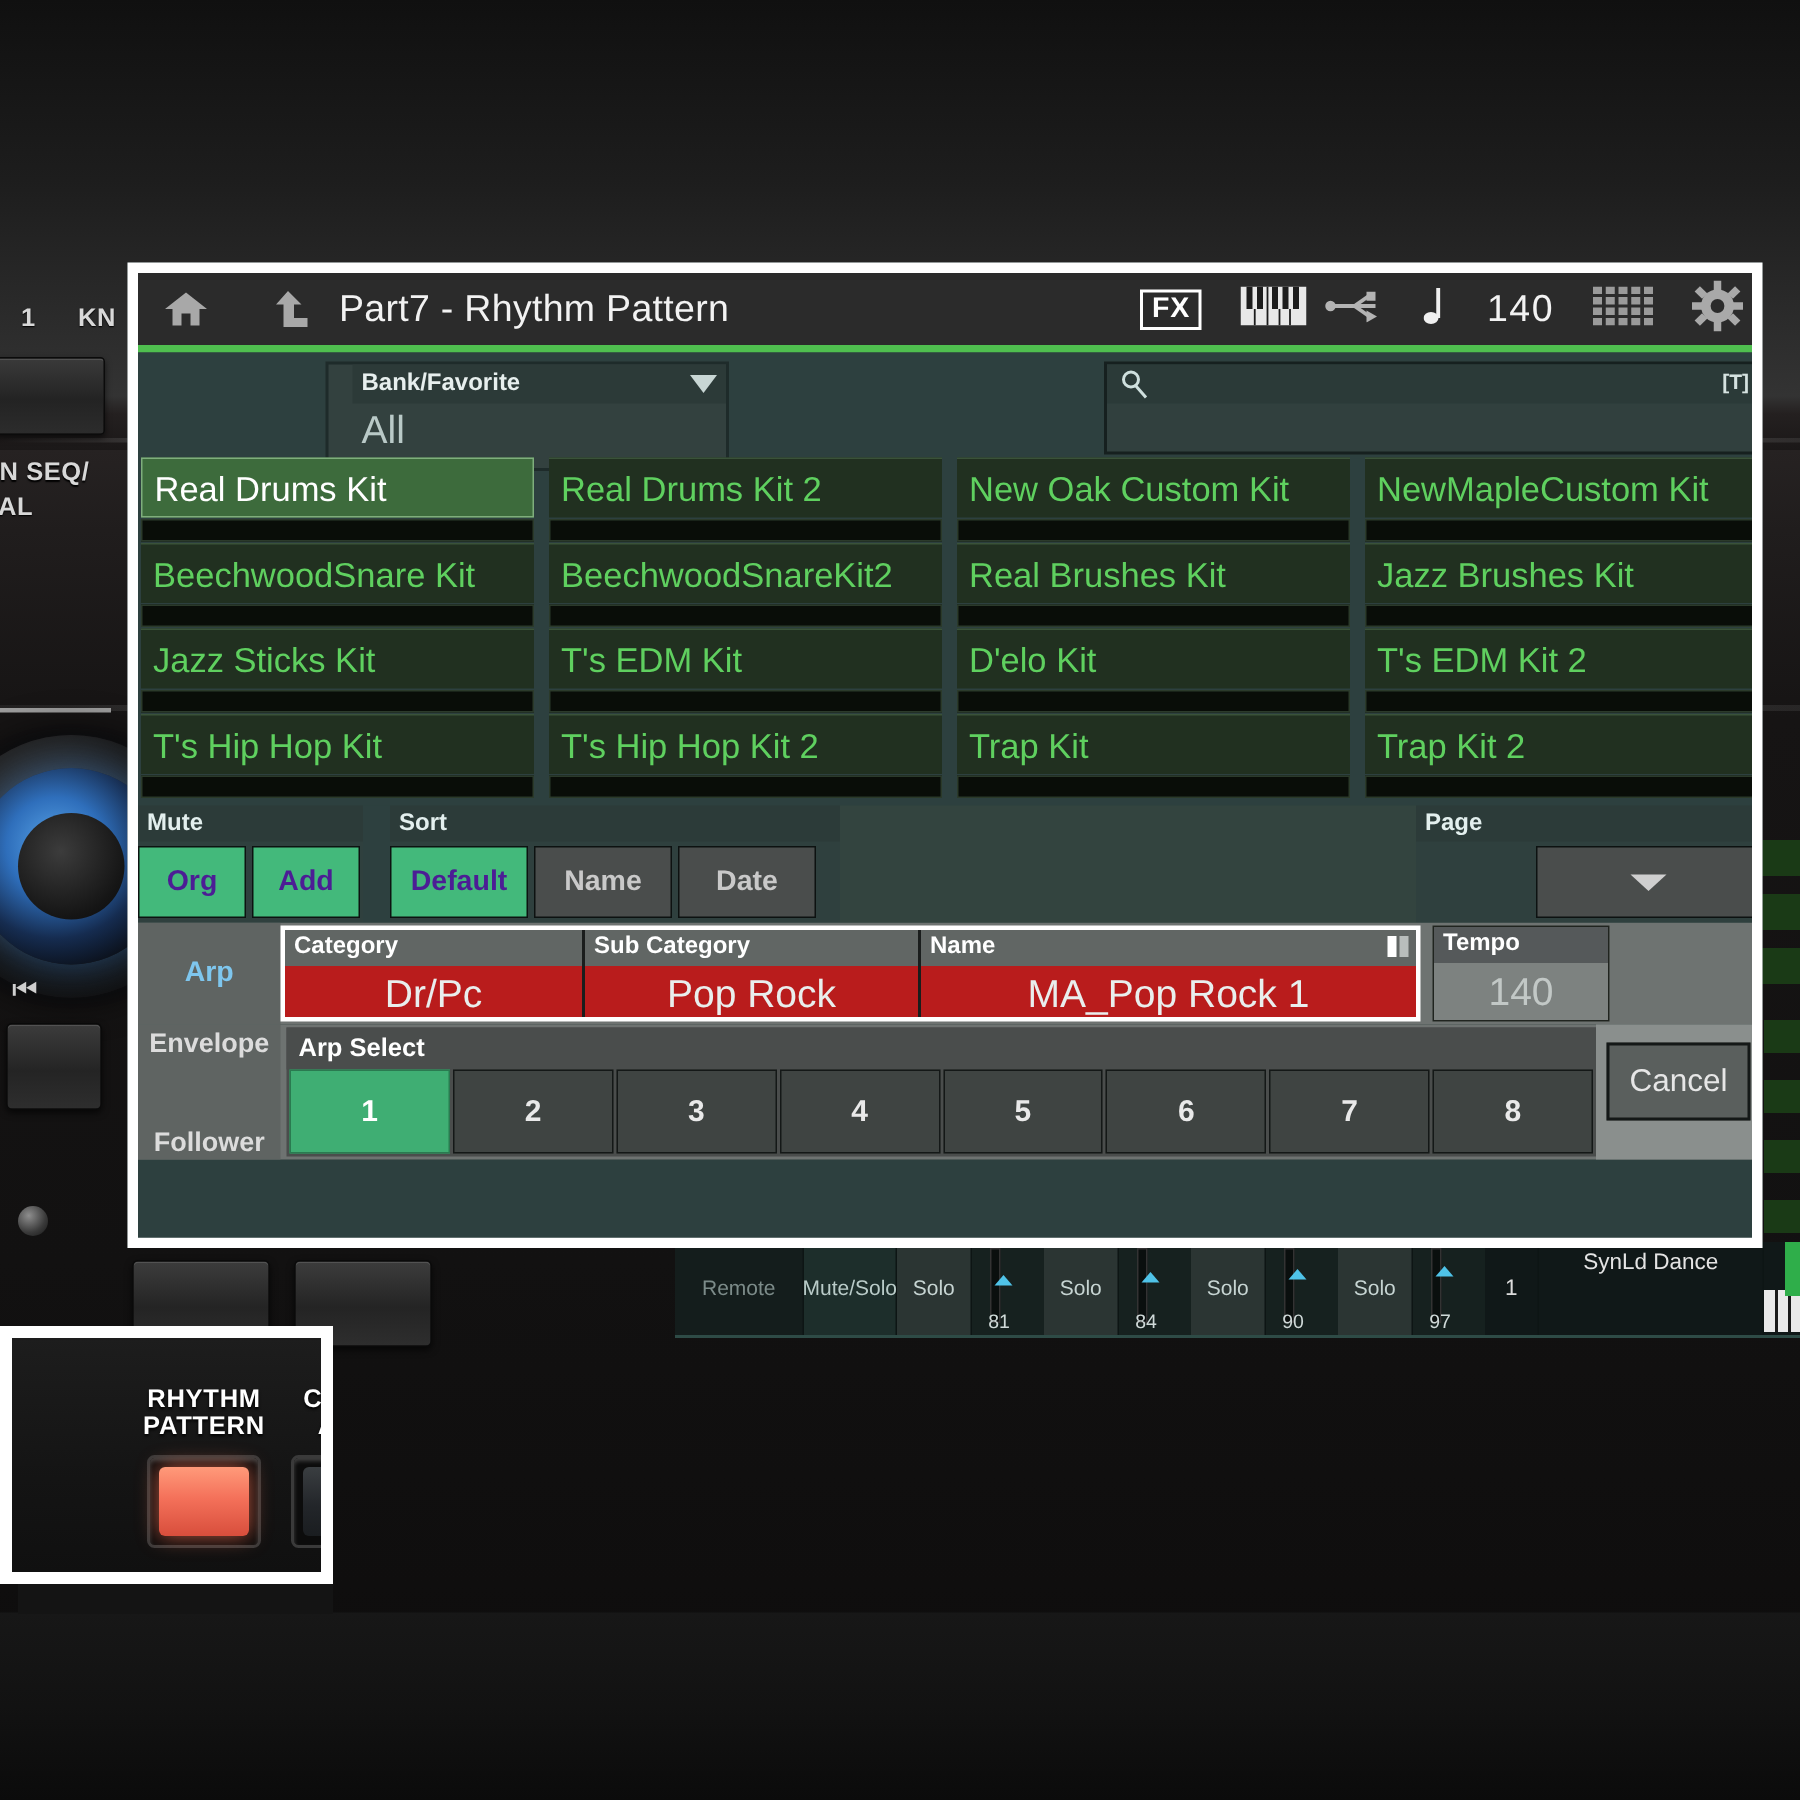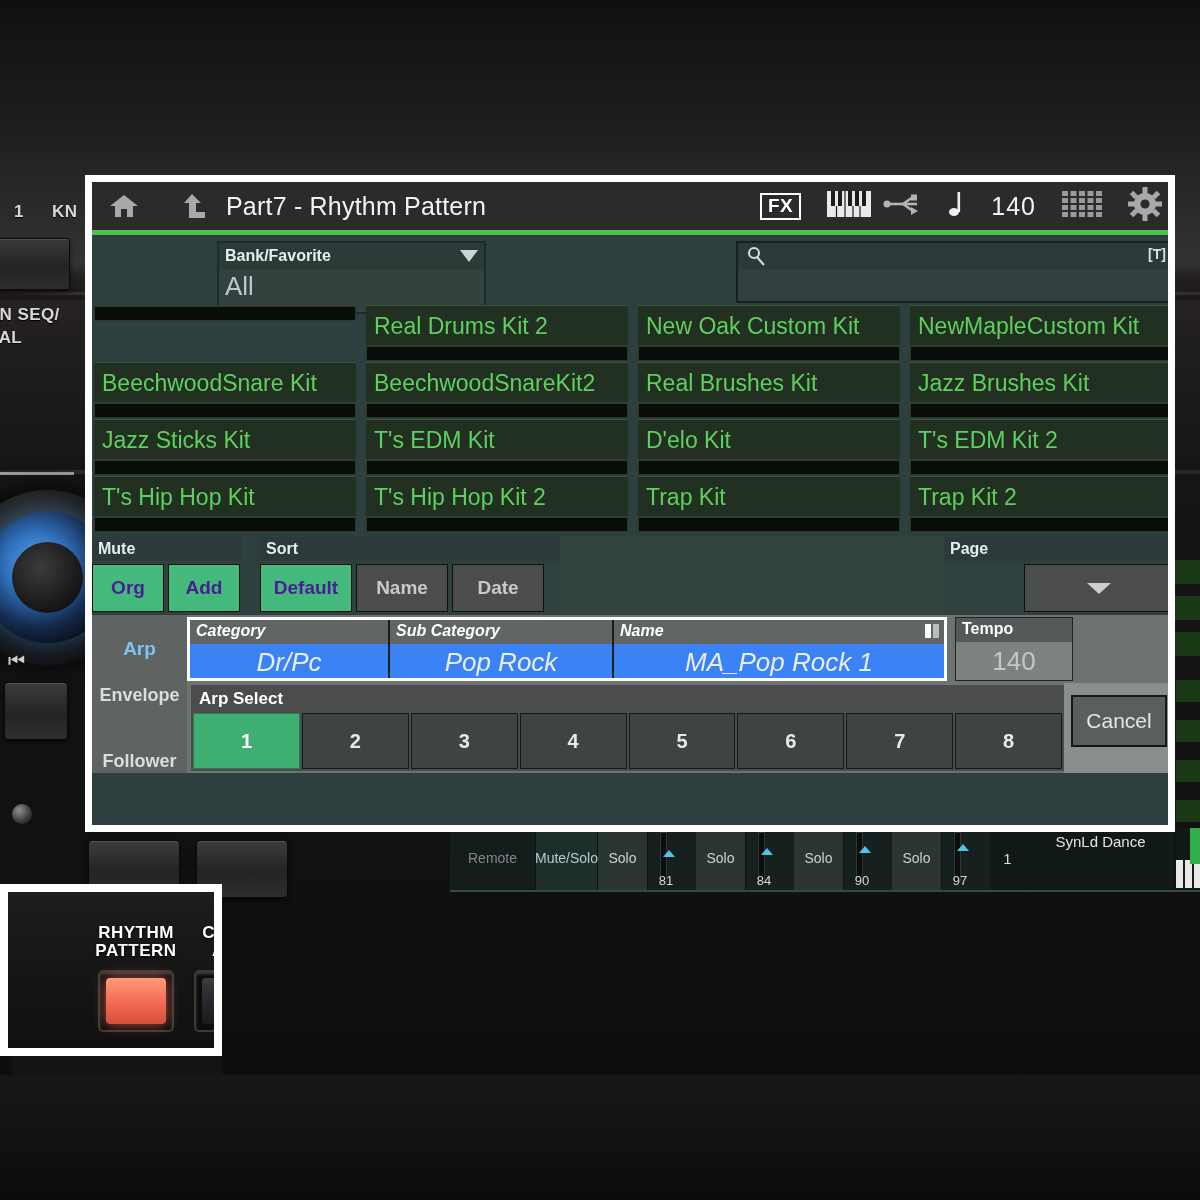--- a/index.html
+++ b/index.html
@@ -122,21 +122,21 @@
   }
   .tempo-txt { color:#f2f2f2; font-size:25px; letter-spacing:1px; }
   .greenline { height:5px; background:#4fbf4f; }
 
   
   .body { background:#2d403f; height:594px; position:relative; }
 
   
   .searchrow { display:flex; height:70px; padding:6px 0 0 0; }
   .bankwrap { width:270px; margin-left:125px; position:relative; }
-  .bankbox { border:2px solid #1e2b2a; background:#33413f; height:73px; position:relative; }
+  .bankbox { border:2px solid #1e2b2a; background:#33413f; height:73px; position:relative;padding-left:16px; }
   .bank-label { color:#e7efee; font-size:16px; font-weight:700; padding:4px 0 0 6px; background:#2c3a38; height:26px; }
   .bank-val { color:#b9c9c7; font-size:26px; padding-left:6px; line-height:34px; }
   .bank-caret { position:absolute; right:6px; top:7px; width:0; height:0;
     border-left:9px solid transparent; border-right:9px solid transparent; border-top:12px solid #c8d6d4; }
   .searchwrap { margin-left:250px; width:440px; }
   .searchbox { border:2px solid #16201f; background:#31403e; height:62px; position:relative; }
   .search-top { height:26px; background:#2b3a38; position:relative; }
   .search-ico { position:absolute; left:8px; top:3px; color:#cfe0de; font-size:18px; }
   .tbadge { position:absolute; right:6px; top:3px; color:#d5e2e0; font-size:14px; font-weight:700; }
 
@@ -170,21 +170,21 @@
   .pagebtn { position:absolute; right:0; top:27px; width:150px; height:48px; background:#4a4d4c;
     border:1px solid #0d1211; display:flex; align-items:center; justify-content:center; }
   .chev { width:0; height:0; border-left:12px solid transparent; border-right:12px solid transparent;
     border-top:11px solid #cfcfcf; }
 
   
   .arprow { display:flex; height:68px; background:#6e7371; align-items:stretch; }
   .arp-tab { width:95px; background:#5f6462; display:flex; align-items:center; justify-content:center;
     color:#7ec6ee; font-size:19px; font-weight:700; }
   .catgroup { display:flex; border:3px solid #ffffff; margin:2px 0; }
-  .fld { position:relative; background:#3b82f6; border-right:2px solid #1a1d1c;font-style:italic; }
+  .fld { position:relative; background:#b91c1c; border-right:2px solid #1a1d1c; }
   .fld:last-child { border-right:none; }
   .fld .lbl { background:#616664; color:#ffffff; font-size:16px; font-weight:700; height:24px; padding:2px 0 0 6px; }
   .fld .val { color:#e9eeed; font-size:26px; text-align:center; line-height:36px; }
   .fld-cat { width:200px; }
   .fld-sub { width:224px; }
   .fld-name { width:330px; }
   .namechip { position:absolute; right:5px; top:4px; display:flex; gap:2px; }
   .namechip i { display:block; width:6px; height:14px; background:#ffffff; }
   .namechip i.b { background:#b9bebc; }
   .smallfld { width:118px; margin:2px 0 2px 8px; background:#7d8280; border:1px solid #20241f; }
@@ -432,20 +432,21 @@
                 </svg>
               </span>
               <span class="tbadge">[T]</span>
             </div>
           </div>
         </div>
       </div>
 
       <div class="grid">
         <div class="cell sel">
+              <div class="nm">Real Drums Kit</div>
               <div class="strip"></div>
             </div>
         <div class="cell">
               <div class="nm">Real Drums Kit 2</div>
               <div class="strip"></div>
             </div>
         <div class="cell">
               <div class="nm">New Oak Custom Kit</div>
               <div class="strip"></div>
             </div>

